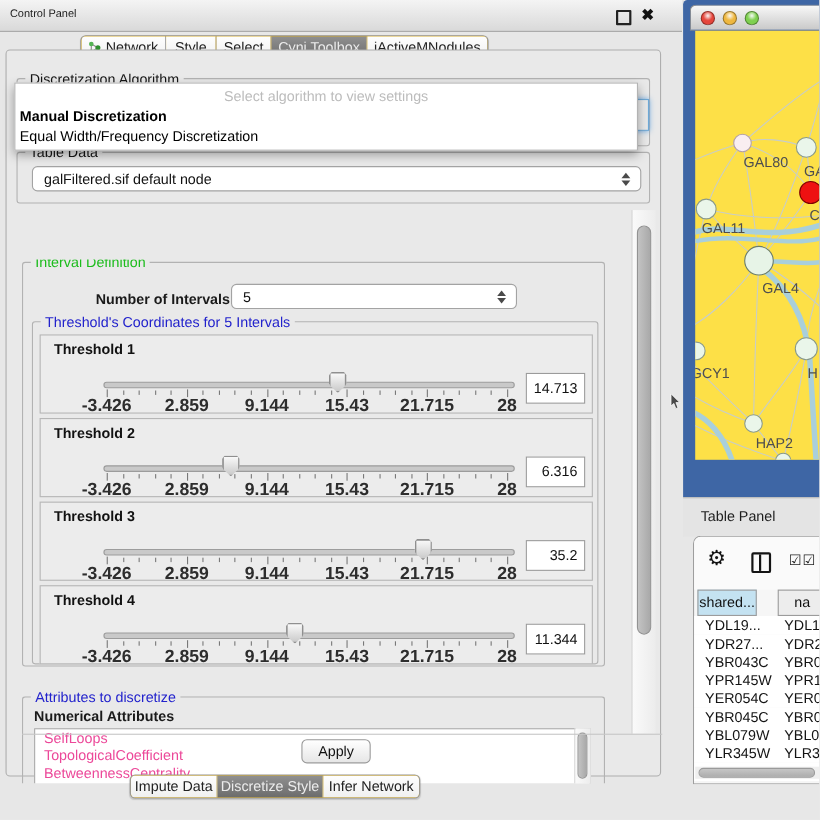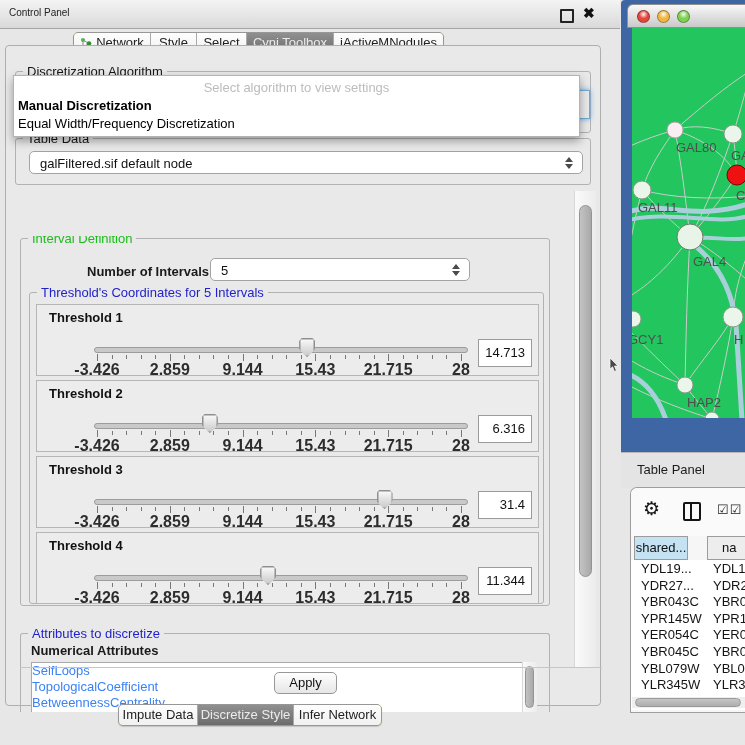--- a/index.html
+++ b/index.html
@@ -58,32 +58,32 @@
   .thumb{position:absolute;top:33px;width:16px;height:19px;
     background:linear-gradient(#fdfdfd,#c6c6c6);
     clip-path:polygon(50% 100%,8% 68%,0 55%,0 16%,16% 0,84% 0,100% 16%,100% 55%,92% 68%);
     box-shadow:inset 0 0 0 1.5px #8f8f8f}
   .valbox{position:absolute;left:441px;top:34px;width:54px;height:28px;background:#fff;
     border:1px solid #9b9b9b;box-sizing:border-box;font-size:13px;color:#111;
     text-align:right;line-height:26px;padding-right:6px}
   
   #attr-list{position:absolute;left:16px;top:426px;width:506px;height:60px;background:#fff;
     border:1px solid #a8a8a8;box-sizing:border-box;overflow:hidden}
-  .attr-item{height:16px;line-height:16px;font-size:13px;color:#3b82f6;white-space:nowrap}
+  .attr-item{height:16px;line-height:16px;font-size:13px;padding-left:8px;color:#ec4899;white-space:nowrap}
   .vsb-track{position:absolute;background:linear-gradient(90deg,#fafafa,#ececec);border-left:1px solid #d7d7d7}
   .vsb-thumb{position:absolute;border-radius:7px;background:linear-gradient(90deg,#c3c3c3,#a9a9a9);border:1px solid #939393;box-sizing:border-box}
   #apply-btn{left:268px;top:671px;width:63px;height:22px;background:linear-gradient(#ffffff,#e6e6e6);
     border:1px solid #989898;border-radius:5px;font-size:13px;text-align:center;line-height:20px;color:#111;box-sizing:border-box}
   #apply-sep{left:14px;top:666px;width:582px;height:1px;background:#c6c6c6}
   
   #net-frame{left:621px;top:0;width:124px;height:452px;background:#3e66a5;border-top-left-radius:4px}
   #net-titlebar{left:627px;top:4px;width:118px;height:24px;border-top-left-radius:6px;
     background:linear-gradient(#f8f8f8,#c9c9c9);border:1px solid #8f8f8f;border-right:none;box-sizing:border-box}
   .light{position:absolute;top:5px;width:13px;height:13px;border-radius:50%;box-sizing:border-box}
-  #net-canvas{left:632px;top:28px;width:113px;height:390px;background:#22c55e;overflow:hidden}
+  #net-canvas{left:632px;top:28px;width:113px;height:390px;background:#fde047;overflow:hidden}
   .nlabel{position:absolute;font-size:13px;color:#4e4e4e;white-space:nowrap}
   #tp-bar{left:621px;top:452px;width:124px;height:35px;background:#e4e4e4;border-top:1px solid #b9b9b9}
   #tp-title{left:637px;top:462px;font-size:13px;color:#1c1c1c}
   #tp-box{left:630px;top:487px;width:115px;height:226px;background:#f6f6f6;
     border:1px solid #9e9e9e;border-right:none;border-top-left-radius:7px;box-sizing:border-box;overflow:hidden}
   #tp-toolbar{position:absolute;left:0;top:0;width:100%;height:48px;background:#fafafa}
   #gear-ico{position:absolute;left:12px;top:11px;font-size:19px;color:#141414;line-height:19px}
   #cols-ico{position:absolute;left:52px;top:14px;width:14px;height:15px;border:2px solid #141414;border-radius:2px}
   #cols-ico::after{content:"";position:absolute;left:5px;top:0;width:2px;height:15px;background:#141414}
   #checks-ico{position:absolute;left:86px;top:14px;font-size:13px;color:#222;letter-spacing:1px}
@@ -270,21 +270,21 @@
               <div class="tick" style="left: 394.88px; top: 50px; height: 4px;"></div>
               <div class="tick" style="left: 409.44px; top: 50px; height: 4px;"></div>
               <div class="tick" style="left: 424px; top: 49px; height: 7px;"></div>
               <div class="tlabel" style="left: 60px;">-3.426</div>
               <div class="tlabel" style="left: 132.8px;">2.859</div>
               <div class="tlabel" style="left: 205.6px;">9.144</div>
               <div class="tlabel" style="left: 278.4px;">15.43</div>
               <div class="tlabel" style="left: 351.2px;">21.715</div>
               <div class="tlabel" style="left: 424px;">28</div>
               <div class="thumb" style="left: 339.554px;"></div>
-              <div class="valbox">31.4</div>
+              <div class="valbox">35.2</div>
             </div>
             <div class="thr-panel" style="top: 239px;">
               <div class="thr-title">Threshold 4</div>
               <div class="track"></div>
               <div class="tick" style="left: 60px; top: 49px; height: 7px;"></div>
               <div class="tick" style="left: 74.56px; top: 50px; height: 4px;"></div>
               <div class="tick" style="left: 89.12px; top: 50px; height: 4px;"></div>
               <div class="tick" style="left: 103.68px; top: 50px; height: 4px;"></div>
               <div class="tick" style="left: 118.24px; top: 50px; height: 4px;"></div>
               <div class="tick" style="left: 132.8px; top: 49px; height: 7px;"></div>

